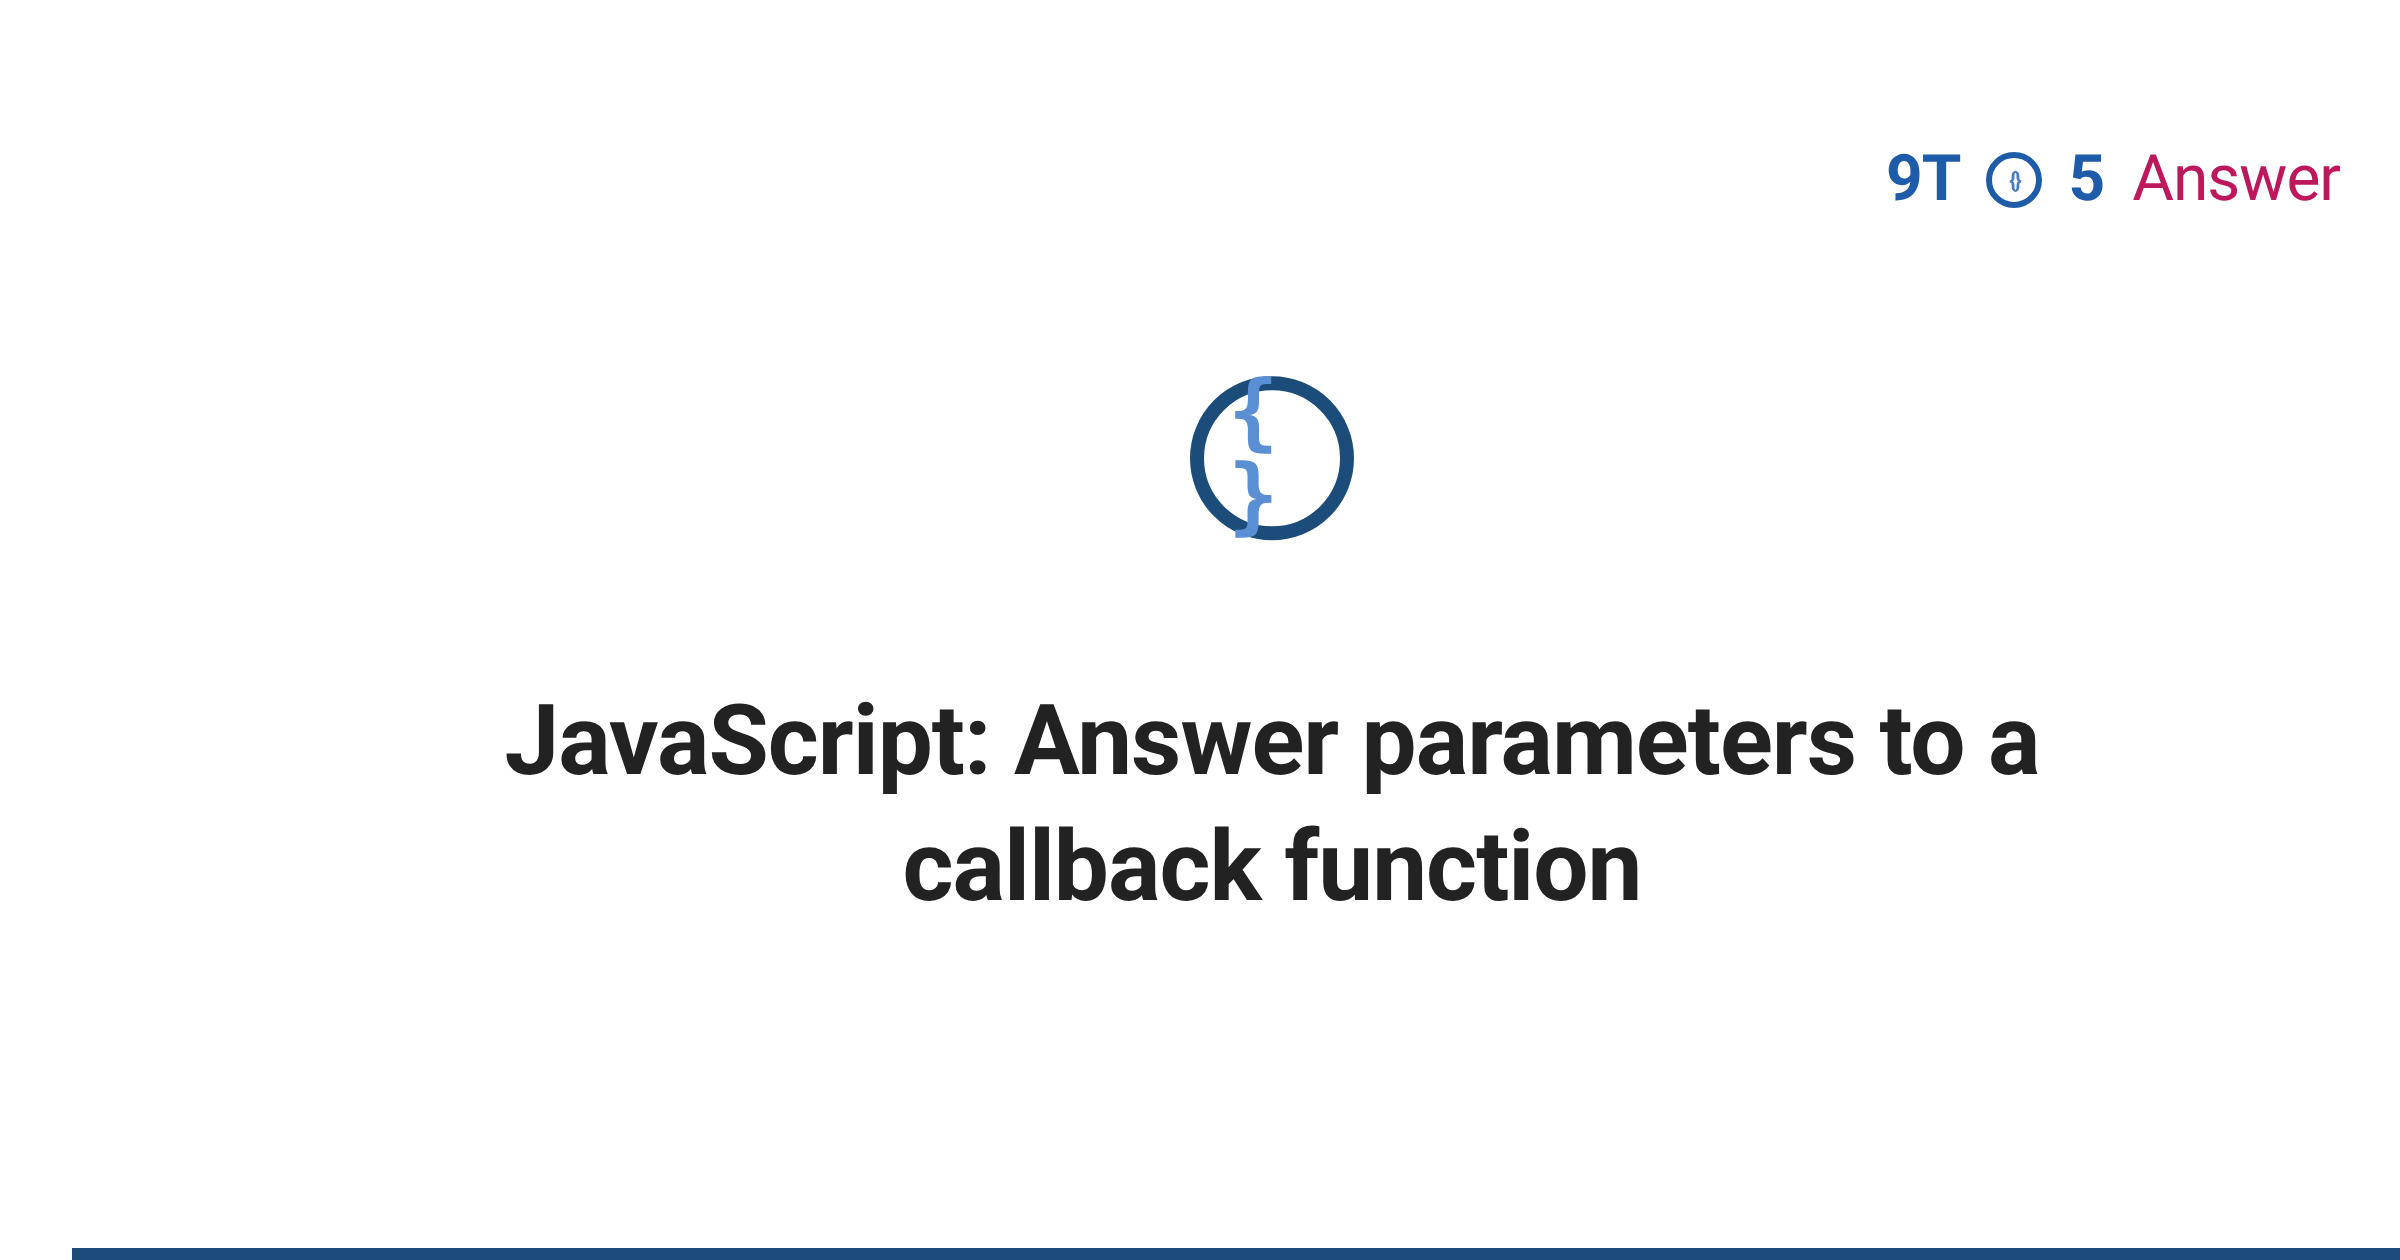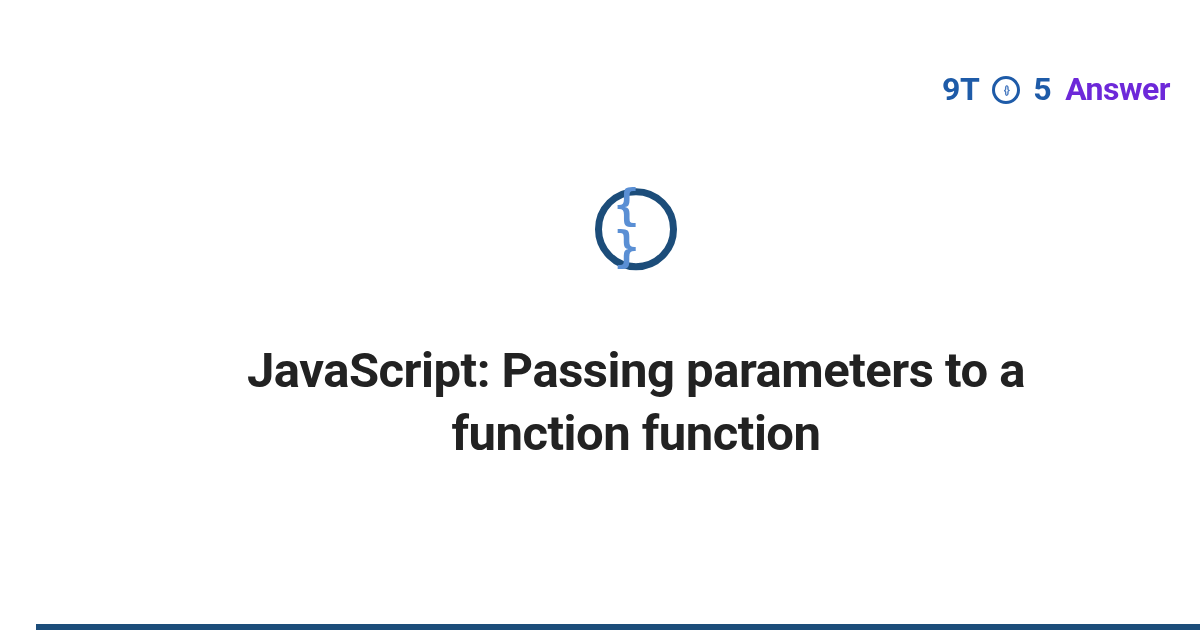--- a/index.html
+++ b/index.html
@@ -45,22 +45,22 @@
       font-size: 11px;
       color: #4a7bc0;
       font-weight: 700;
       letter-spacing: -1px;
     }
     .logo-5 {
       color: #1e5ba8;
       font-weight: 700;
     }
     .logo-answer {
-      color: #6d28d9;
-      font-weight: 700;
+      color: #be185d;
+      font-weight: 400;
       margin-left: 2px;
     }
     .center-content {
       position: absolute;
       top: 50%;
       left: 50%;
       transform: translate(-50%, -58%);
       display: flex;
       flex-direction: column;
       align-items: center;
@@ -114,16 +114,16 @@
     <span class="logo-o-inner">{}</span>
   </span>
   <span class="logo-5">5</span>
   <span class="logo-answer">Answer</span>
 </div>
 
 <div class="center-content">
   <div class="tech-icon">
     <span class="tech-icon-braces">{ }</span>
   </div>
-  <h1 class="title">JavaScript: Passing parameters to a function function</h1>
+  <h1 class="title">JavaScript: Answer parameters to a callback function</h1>
 </div>
 
 <div class="bottom-bar"></div>
 
 </body></html>

